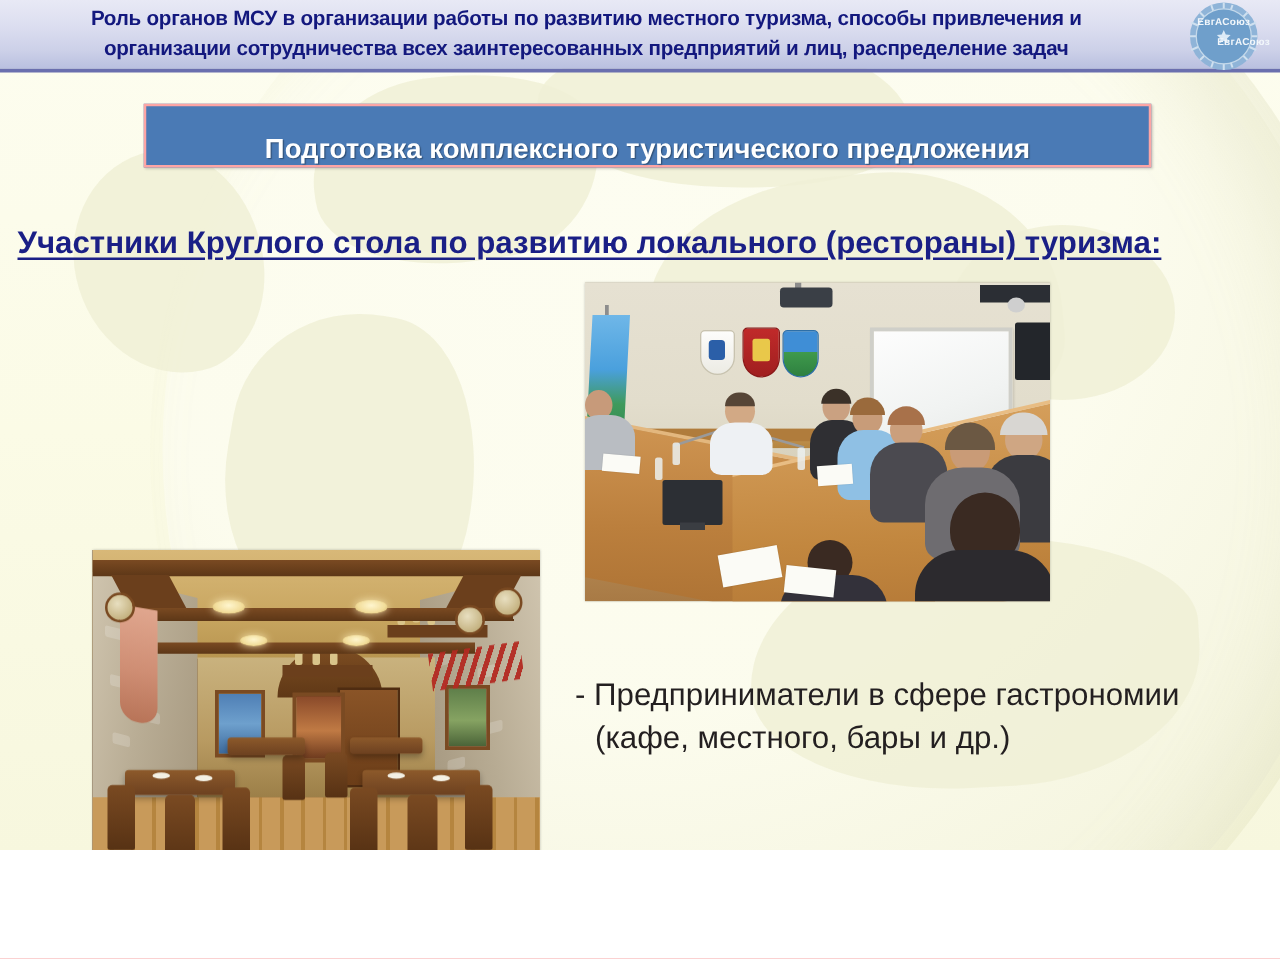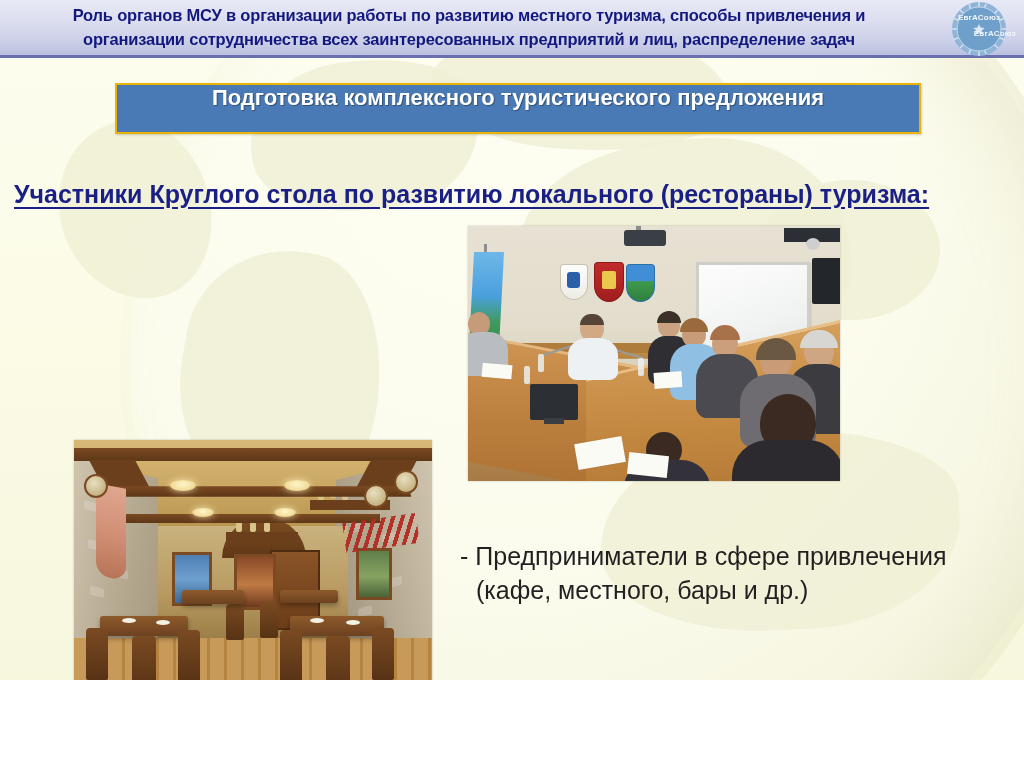--- a/index.html
+++ b/index.html
@@ -102,24 +102,24 @@
   .logo svg { display: block; }
 
   
   .banner {
     position: absolute;
     left: 115px;
     top: 83px;
     width: 806px;
     height: 51px;
     background: #4a7ab5;
-    border: 2px solid #eab308;
+    border: 2px solid #fca5a5;
     box-sizing: border-box;
     display: flex;
-    align-items: flex-start;
+    align-items: flex-end;
     justify-content: center;
     box-shadow: 1px 1px 2px rgba(0,0,0,.18);
   }
   .banner-text {
     color: #ffffff;
     font-family: "Liberation Sans", sans-serif;
     font-weight: bold;
     font-size: 22px;
     text-shadow: 1px 1px 1px rgba(0,0,0,.35);
     white-space: nowrap;
@@ -477,21 +477,21 @@
   </div>
 
   <div class="banner">
     <span class="banner-text">Подготовка комплексного туристического предложения</span>
   </div>
 
   <div class="section-heading">Участники Круглого стола по развитию локального (рестораны) туризма:</div>
 
 
   <div class="bullet2">
-    <span>- Предприниматели в сфере привлечения</span>
+    <span>- Предприниматели в сфере гастрономии</span>
     <span class="l2">(кафе, местного, бары и др.)</span>
   </div>
 
   <div class="photo-meeting">
     <div class="m-wall"></div>
     <div class="m-wall-lower"></div>
     <div class="m-trim"></div>
     <div class="m-floor"></div>
 
     <div class="m-flagpole"></div>

